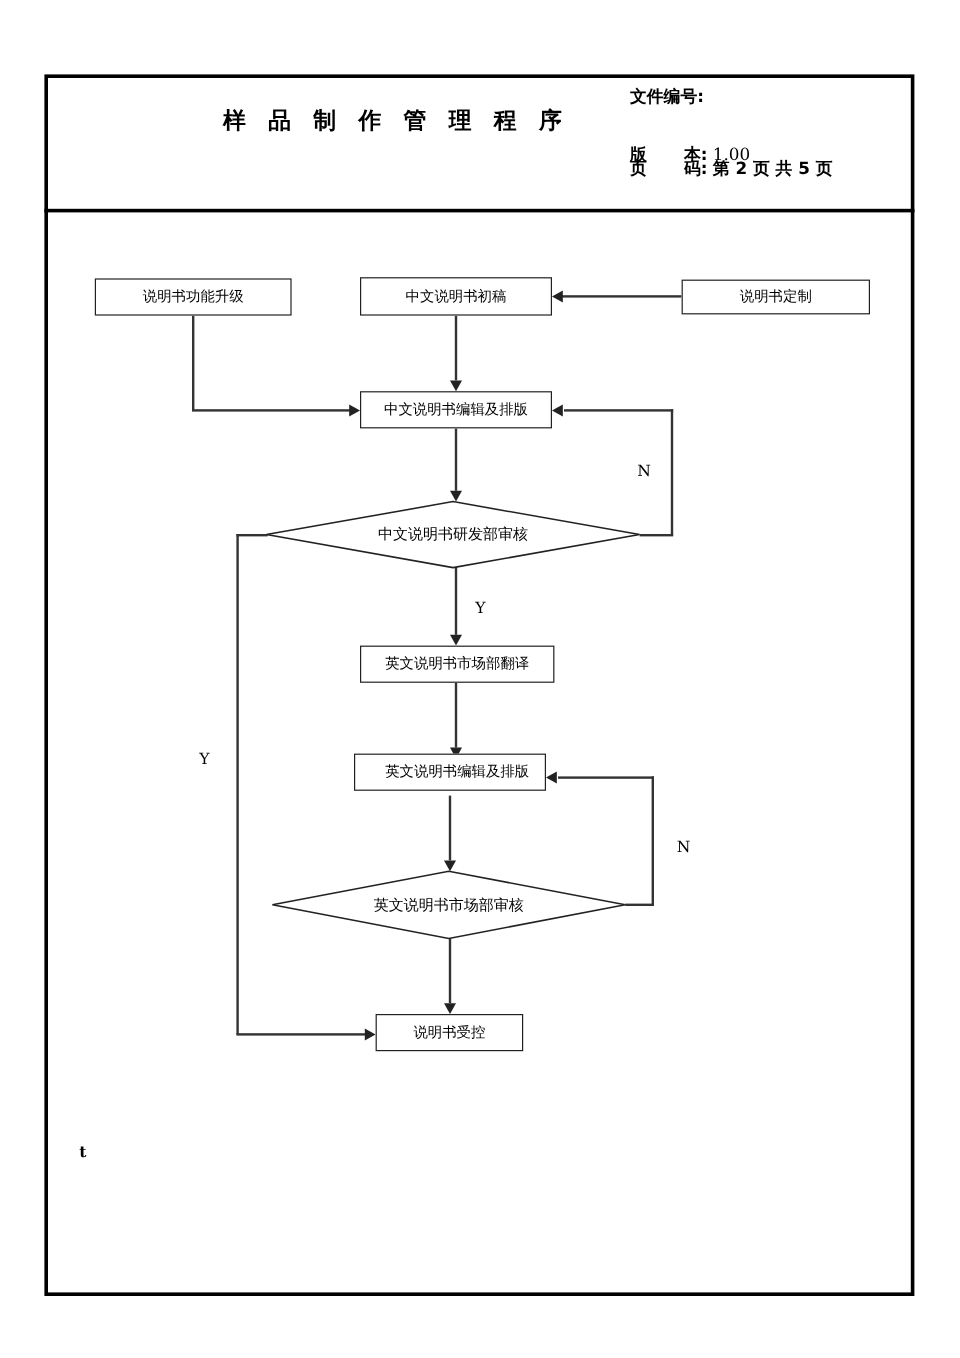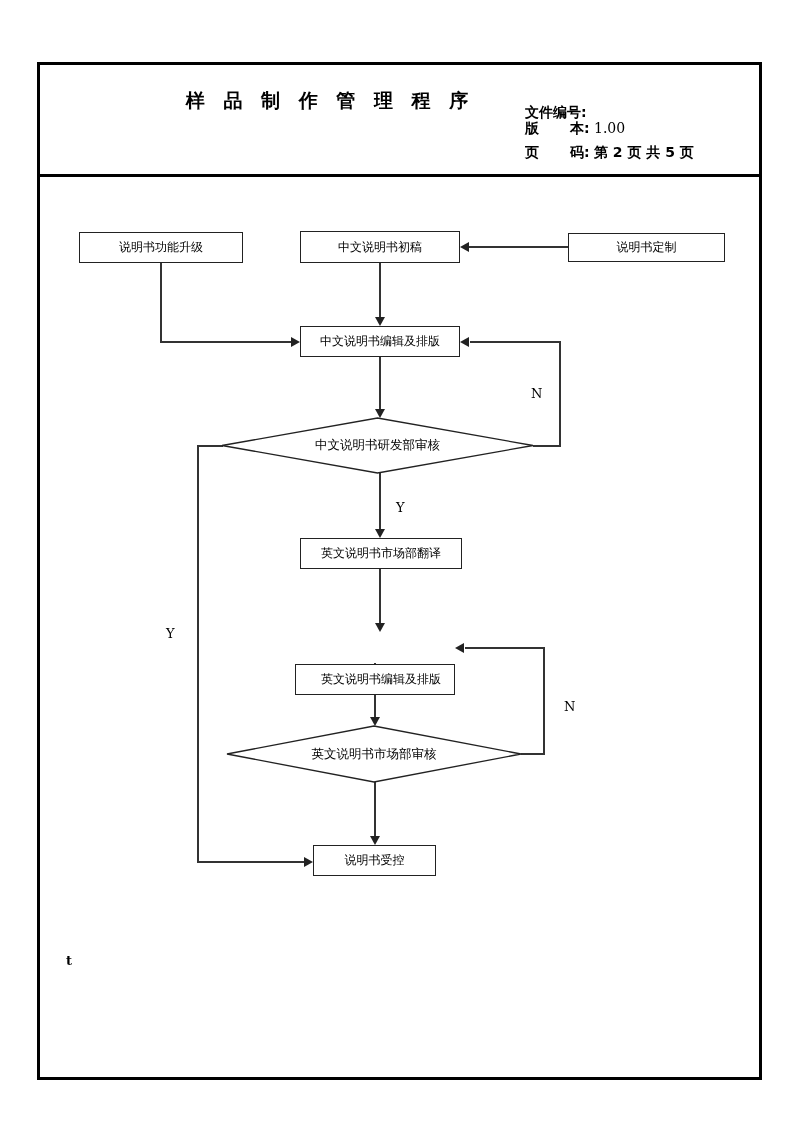--- a/index.html
+++ b/index.html
@@ -22,23 +22,23 @@
   
   .doc-title{
     position:absolute;left:140px;top:88px;width:380px;
     text-align:center;font-weight:bold;font-size:19px;letter-spacing:6px;
     font-family:"DejaVu Sans","Liberation Sans",sans-serif;
     white-space:nowrap;
   }
   .meta{position:absolute;left:525px;font-size:14px;white-space:nowrap;}
   .meta .lab{font-weight:bold;font-family:"DejaVu Sans","Liberation Sans",sans-serif;}
   .meta .val{font-family:"DejaVu Serif","Liberation Serif",serif;font-weight:normal;}
-  .meta-no{top:104px;}
+  .meta-no{top:72px;}
   .meta-ver{top:120px;}
-  .meta-pg{top:144px;}
+  .meta-pg{top:132px;}
   .sp{display:inline-block;width:22px;}
 
   
   .node{
     position:absolute;box-sizing:border-box;border:1px solid #222;background:#fff;
     display:flex;align-items:center;justify-content:center;
     font-size:12px;font-family:"DejaVu Sans","Liberation Sans",sans-serif;
     white-space:nowrap;z-index:3;
   }
   .diamond{position:absolute;z-index:3;text-align:center;}
@@ -99,21 +99,21 @@
   <div class="node" style="left:79px;top:232px;width:164px;height:31px;">说明书功能升级</div>
 
   <div class="node" style="left:568px;top:233px;width:157px;height:29px;">说明书定制</div>
 
   <div class="node" style="left:300px;top:231px;width:160px;height:32px;">中文说明书初稿</div>
 
   <div class="node" style="left:300px;top:326px;width:160px;height:31px;">中文说明书编辑及排版</div>
 
   <div class="node" style="left:300px;top:538px;width:162px;height:31px;">英文说明书市场部翻译</div>
 
-  <div class="node" style="left:295px;top:664px;width:160px;height:31px;padding-left:12px;">英文说明书编辑及排版</div>
+  <div class="node" style="left:295px;top:628px;width:160px;height:31px;padding-left:12px;">英文说明书编辑及排版</div>
 
   <div class="node" style="left:313px;top:845px;width:123px;height:31px;">说明书受控</div>
 
   <div class="diamond" style="left:222px;top:418px;width:311px;height:55px;">
     <svg width="311" height="55" viewBox="0 0 311 55">
       <polygon points="0,27.5 155.5,0 311,27.5 155.5,55" fill="#ffffff" stroke="#222222" stroke-width="1.3"></polygon>
     </svg>
     <div class="dlabel">中文说明书研发部审核</div>
   </div>
 

